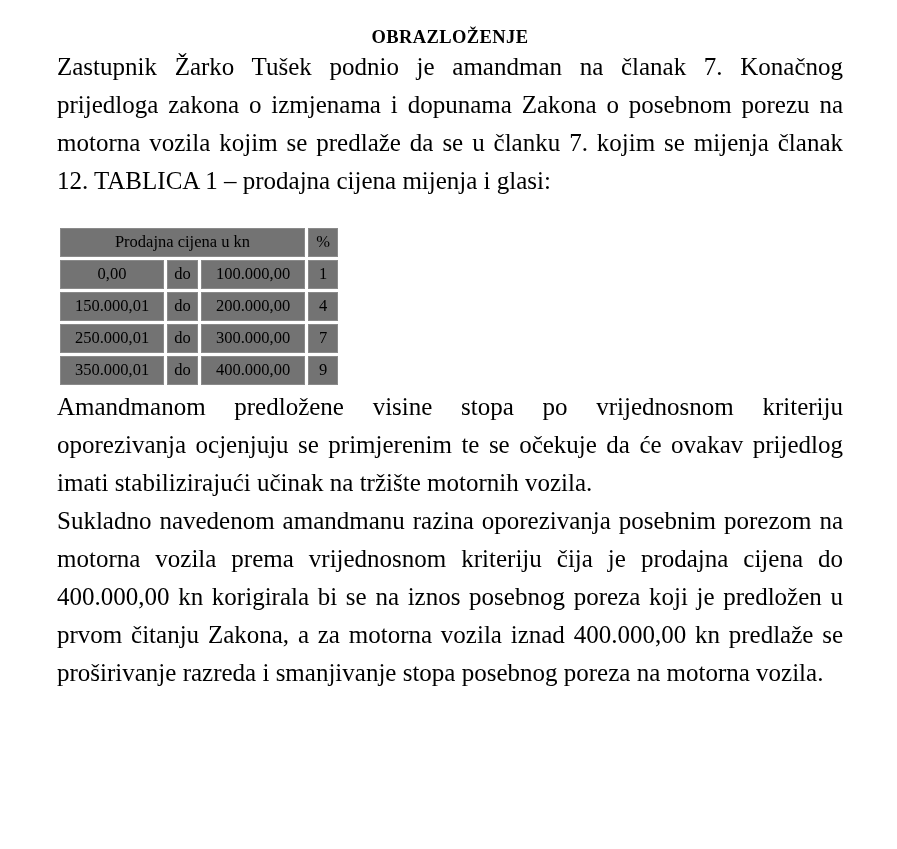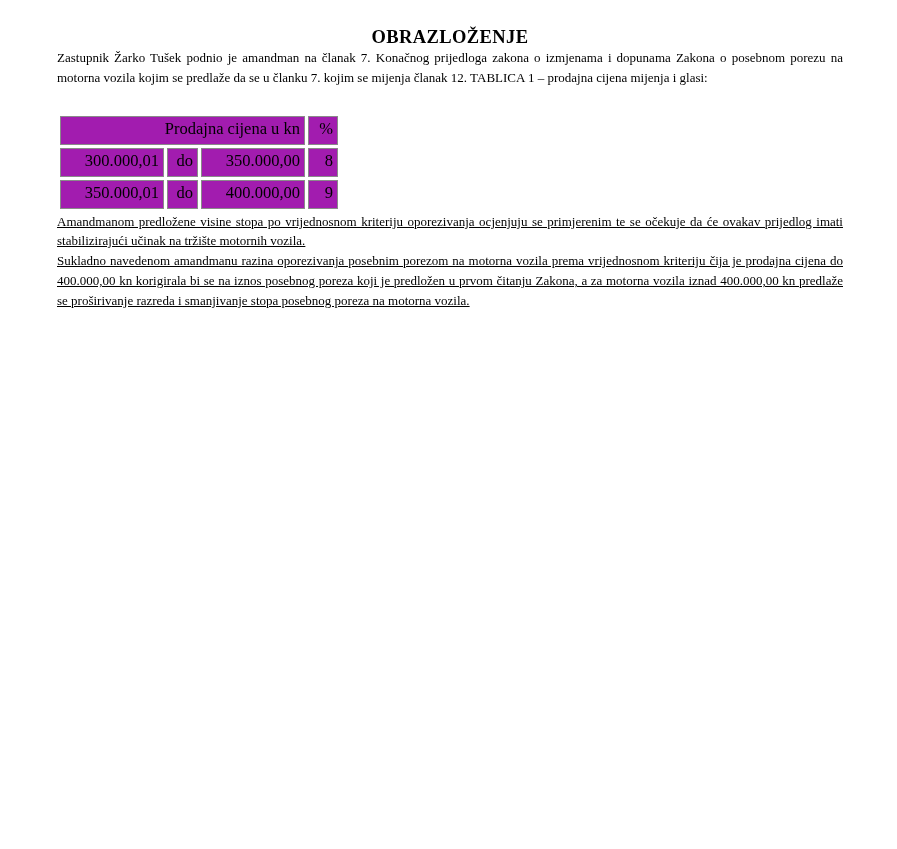--- a/index.html
+++ b/index.html
@@ -30,54 +30,53 @@
   .doc-title {
     text-align: center;
     font-weight: bold;
     font-size: 18.5px;
     letter-spacing: 0.4px;
     margin: 26px 0 0 0;
     padding: 0;
     line-height: 1.2;
   }
   p.para {
-    font-size: 13px;
+    font-size: 25px;
     line-height: 1.52;
     text-align: justify;
     text-justify: inter-word;
     margin: 0;
     padding: 0;
   }
   .para-intro {
     margin-top: 41px;
   }
   .para-gap {
     margin-top: 26px;
-    text-decoration: underline;
   }
   
   .table-wrap {
     margin-top: 25px;
     margin-bottom: 0;
   }
   table.tax-table {
     border-collapse: separate;
     border-spacing: 3px 3px;
     margin: 0;
     padding: 0;
     table-layout: fixed;
     width: 239px;
     font-size: 16.5px;
   }
   table.tax-table td,
   table.tax-table th {
     border: 1px solid #8a8a8a;
-    background: #a21caf;
+    background: #737373;
     font-weight: normal;
-    text-align: right;
+    text-align: center;
     vertical-align: middle;
     height: 24px;
     padding: 1px 4px 2px 4px;
     font-size: 16.5px;
     line-height: 1.15;
     white-space: nowrap;
     overflow: hidden;
   }
   col.c-from  { width: 104px; }
   col.c-do    { width: 31px; }
@@ -117,24 +116,36 @@
             <col class="c-pct">
         </colgroup>
         <thead>
           <tr>
             <th class="head-label" colspan="3">Prodajna cijena u kn</th>
             <th class="head-pct">%</th>
           </tr>
         </thead>
         <tbody>
             <tr>
-              <td class="cell-from">300.000,01</td>
+              <td class="cell-from">0,00</td>
               <td class="cell-do">do</td>
-              <td class="cell-to">350.000,00</td>
-              <td class="cell-pct">8</td>
+              <td class="cell-to">100.000,00</td>
+              <td class="cell-pct">1</td>
+            </tr>
+            <tr>
+              <td class="cell-from">150.000,01</td>
+              <td class="cell-do">do</td>
+              <td class="cell-to">200.000,00</td>
+              <td class="cell-pct">4</td>
+            </tr>
+            <tr>
+              <td class="cell-from">250.000,01</td>
+              <td class="cell-do">do</td>
+              <td class="cell-to">300.000,00</td>
+              <td class="cell-pct">7</td>
             </tr>
             <tr>
               <td class="cell-from">350.000,01</td>
               <td class="cell-do">do</td>
               <td class="cell-to">400.000,00</td>
               <td class="cell-pct">9</td>
             </tr>
           </tbody>
       </table>
     </div>

